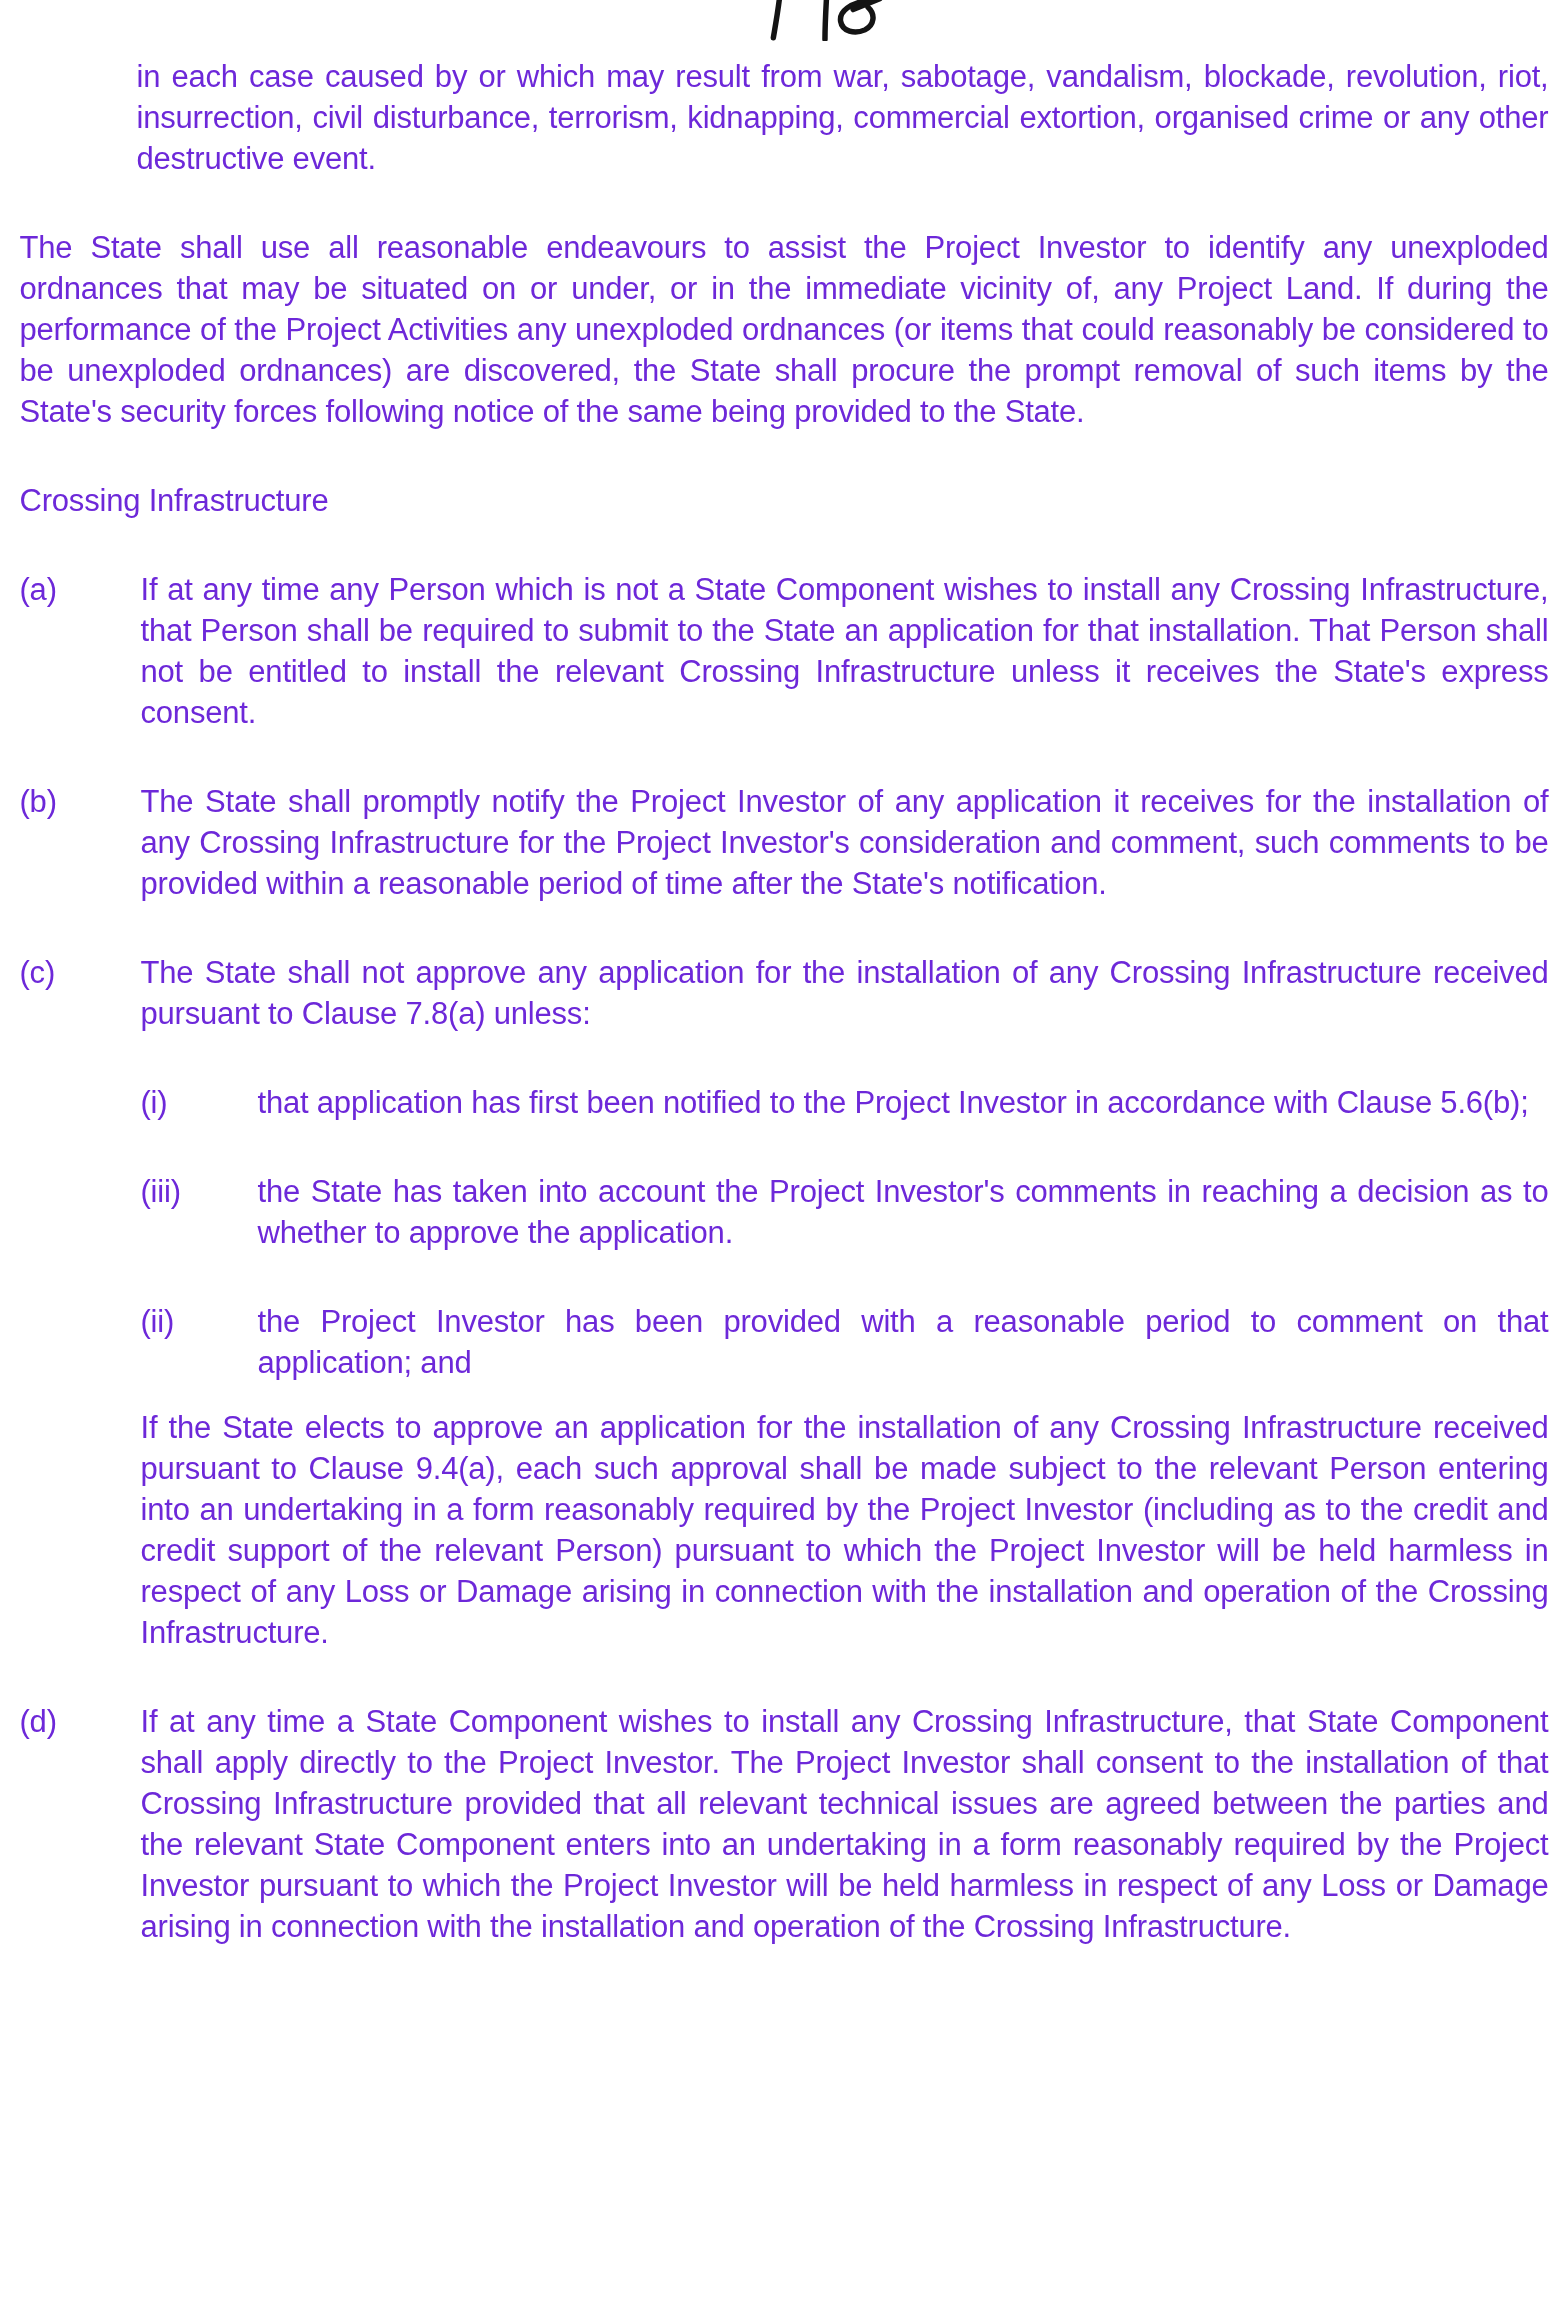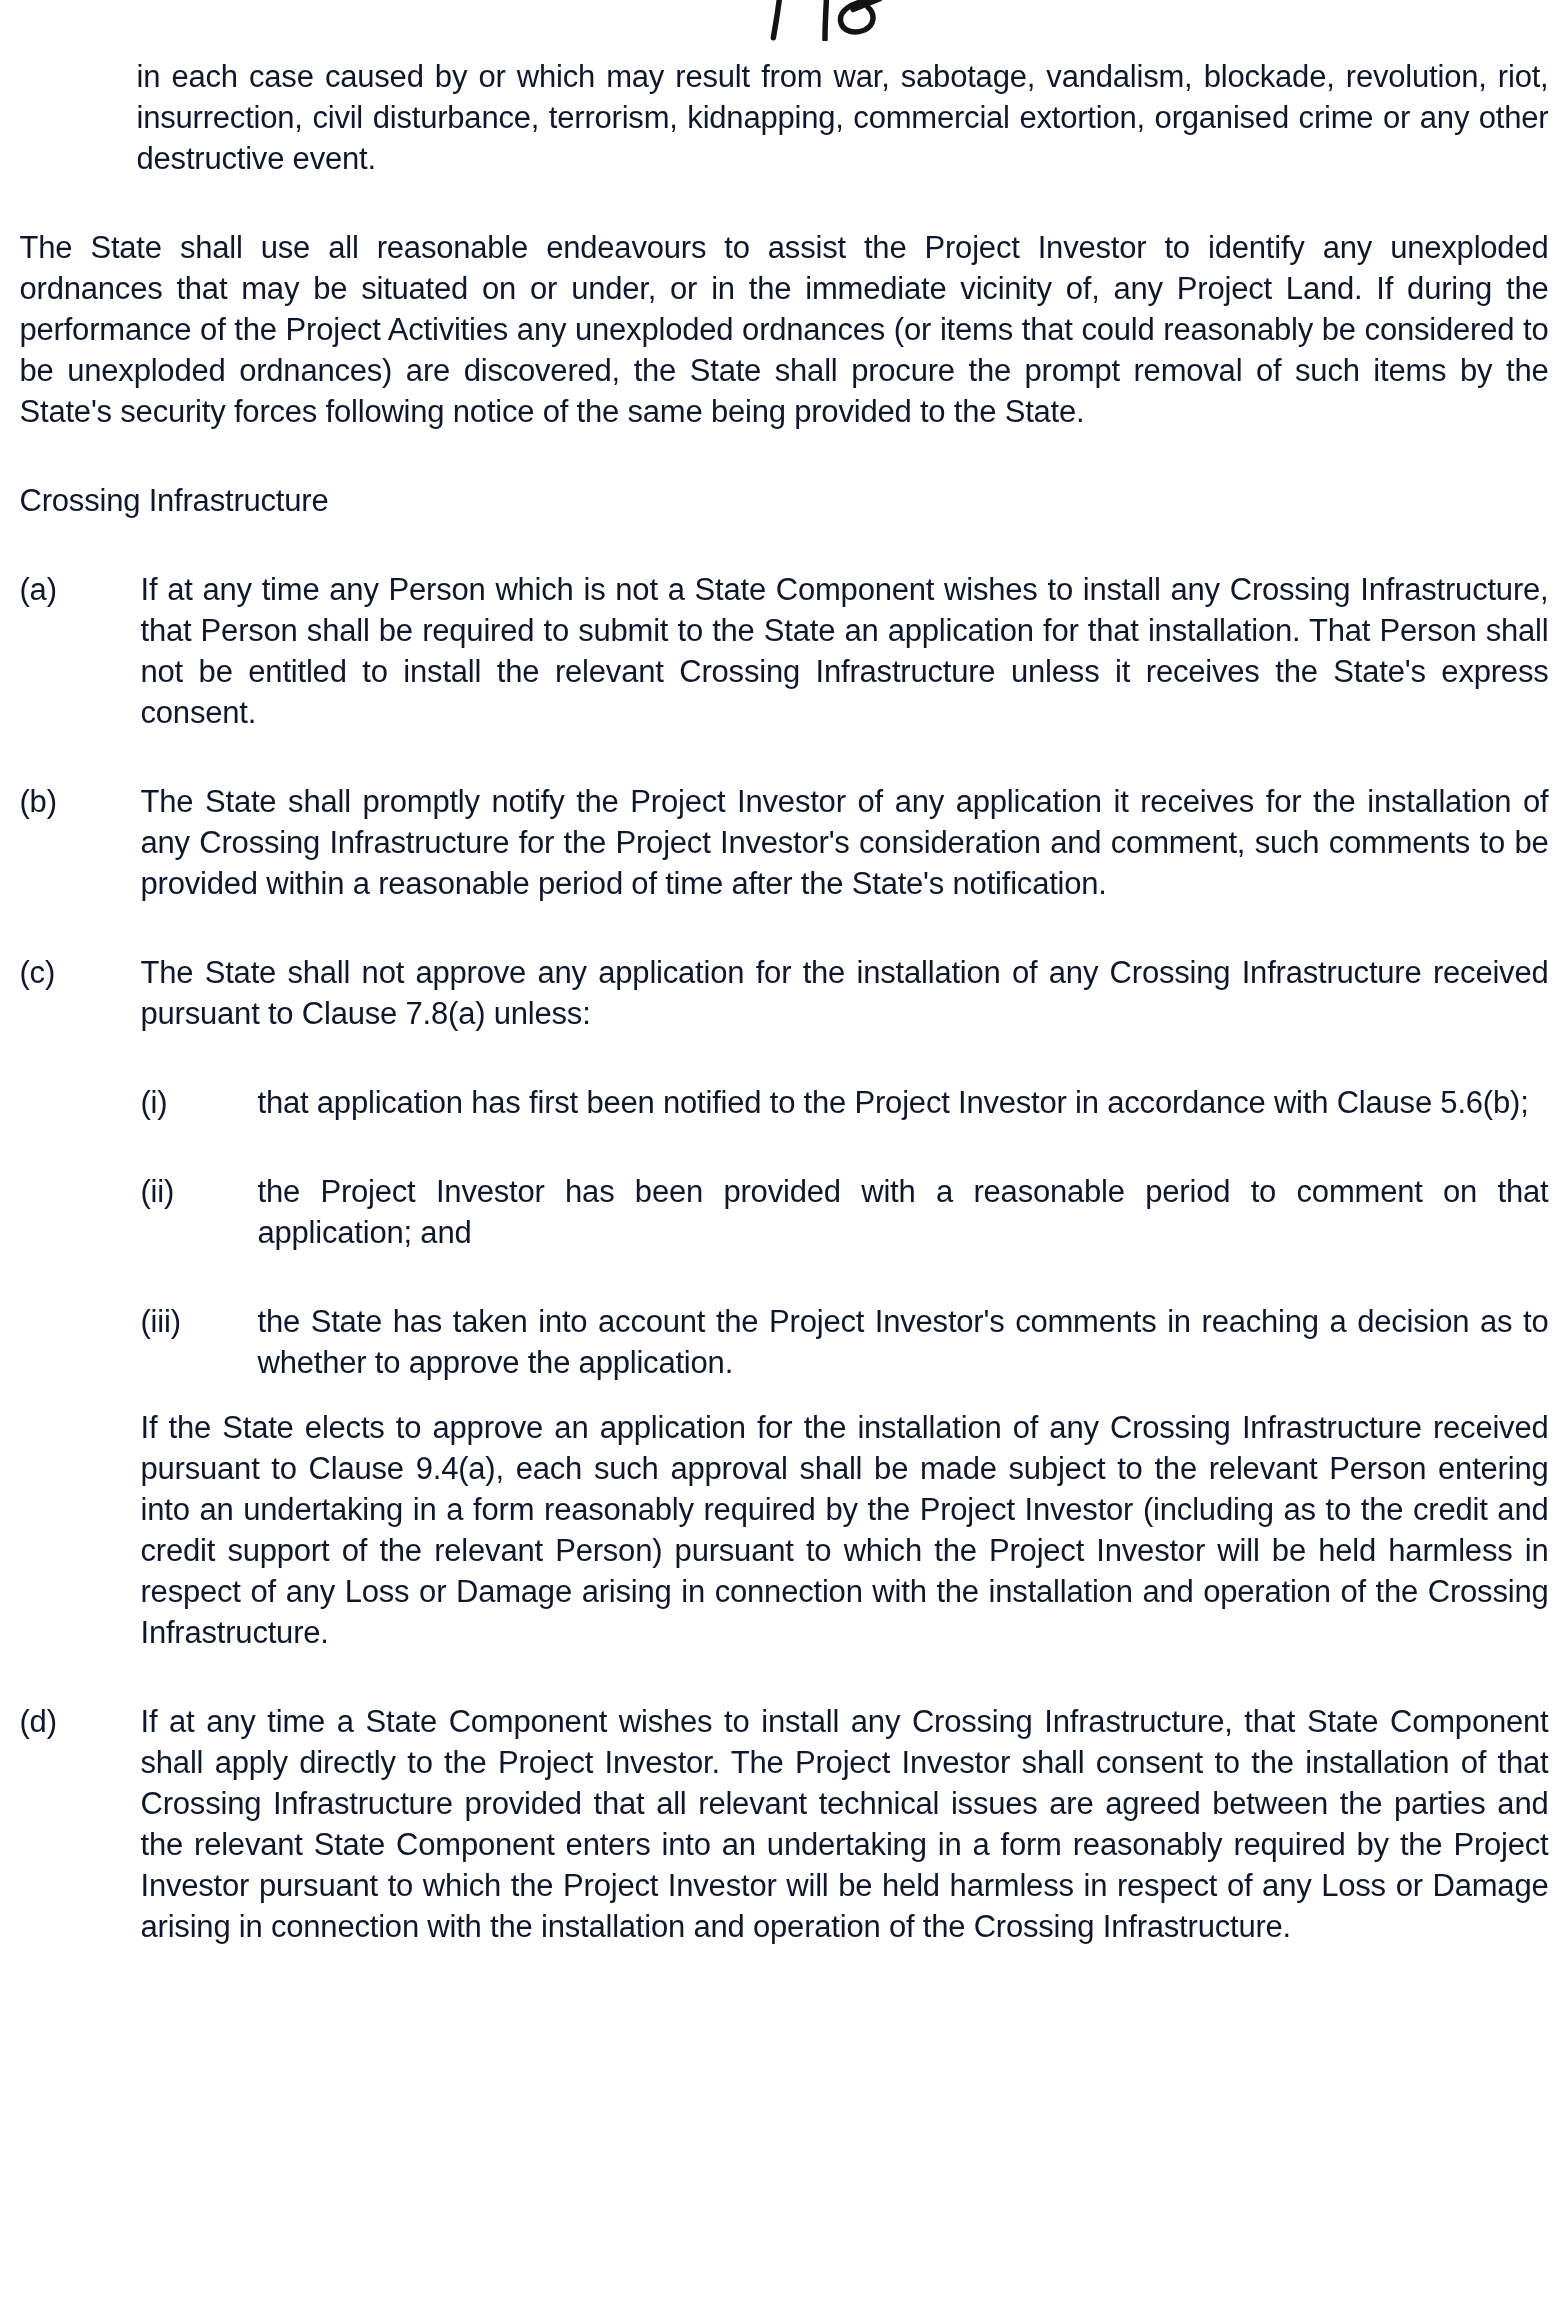--- a/index.html
+++ b/index.html
@@ -5,21 +5,21 @@
   html, body {
     margin: 0;
     padding: 0;
     background: #ffffff;
   }
   .page {
     position: relative;
     width: 1568px;
     height: 2067px;
     background: #ffffff;
-    color: #0f172a;
+    color: #6d28d9;
     font-family: "Liberation Sans", "DejaVu Sans", sans-serif;
     font-size: 31px;
     line-height: 41px;
     letter-spacing: -0.2px;
     box-sizing: border-box;
     padding: 56px 19.5px 0 19.5px;
     overflow: hidden;
   }
   .hand-mark {
     position: absolute;
@@ -122,27 +122,27 @@
         <div class="sub-label">(c)</div>
         <div class="sub-body">
           <p>The State shall not approve any application for the installation of any Crossing Infrastructure received pursuant to Clause 7.8(a) unless:</p>
 
           <div class="roman">
             <div class="roman-label">(i)</div>
             <p class="roman-body">that application has first been notified to the Project Investor in accordance with Clause 5.6(b);</p>
           </div>
 
           <div class="roman">
-            <div class="roman-label">(ii)</div>
-            <p class="roman-body">the Project Investor has been provided with a reasonable period to comment on that application; and</p>
+            <div class="roman-label">(iii)</div>
+            <p class="roman-body">the State has taken into account the Project Investor's comments in reaching a decision as to whether to approve the application.</p>
           </div>
 
           <div class="roman">
-            <div class="roman-label">(iii)</div>
-            <p class="roman-body">the State has taken into account the Project Investor's comments in reaching a decision as to whether to approve the application.</p>
+            <div class="roman-label">(ii)</div>
+            <p class="roman-body">the Project Investor has been provided with a reasonable period to comment on that application; and</p>
           </div>
 
           <p class="continuation">If the State elects to approve an application for the installation of any Crossing Infrastructure received pursuant to Clause 9.4(a), each such approval shall be made subject to the relevant Person entering into an undertaking in a form reasonably required by the Project Investor (including as to the credit and credit support of the relevant Person) pursuant to which the Project Investor will be held harmless in respect of any Loss or Damage arising in connection with the installation and operation of the Crossing Infrastructure.</p>
         </div>
       </div>
 
       <div class="sub">
         <div class="sub-label">(d)</div>
         <p class="sub-body">If at any time a State Component wishes to install any Crossing Infrastructure, that State Component shall apply directly to the Project Investor.  The Project Investor shall consent to the installation of that Crossing Infrastructure provided that all relevant technical issues are agreed between the parties and the relevant State Component enters into an undertaking in a form reasonably required by the Project Investor pursuant to which the Project Investor will be held harmless in respect of any Loss or Damage arising in connection with the installation and operation of the Crossing Infrastructure.</p>
       </div>

